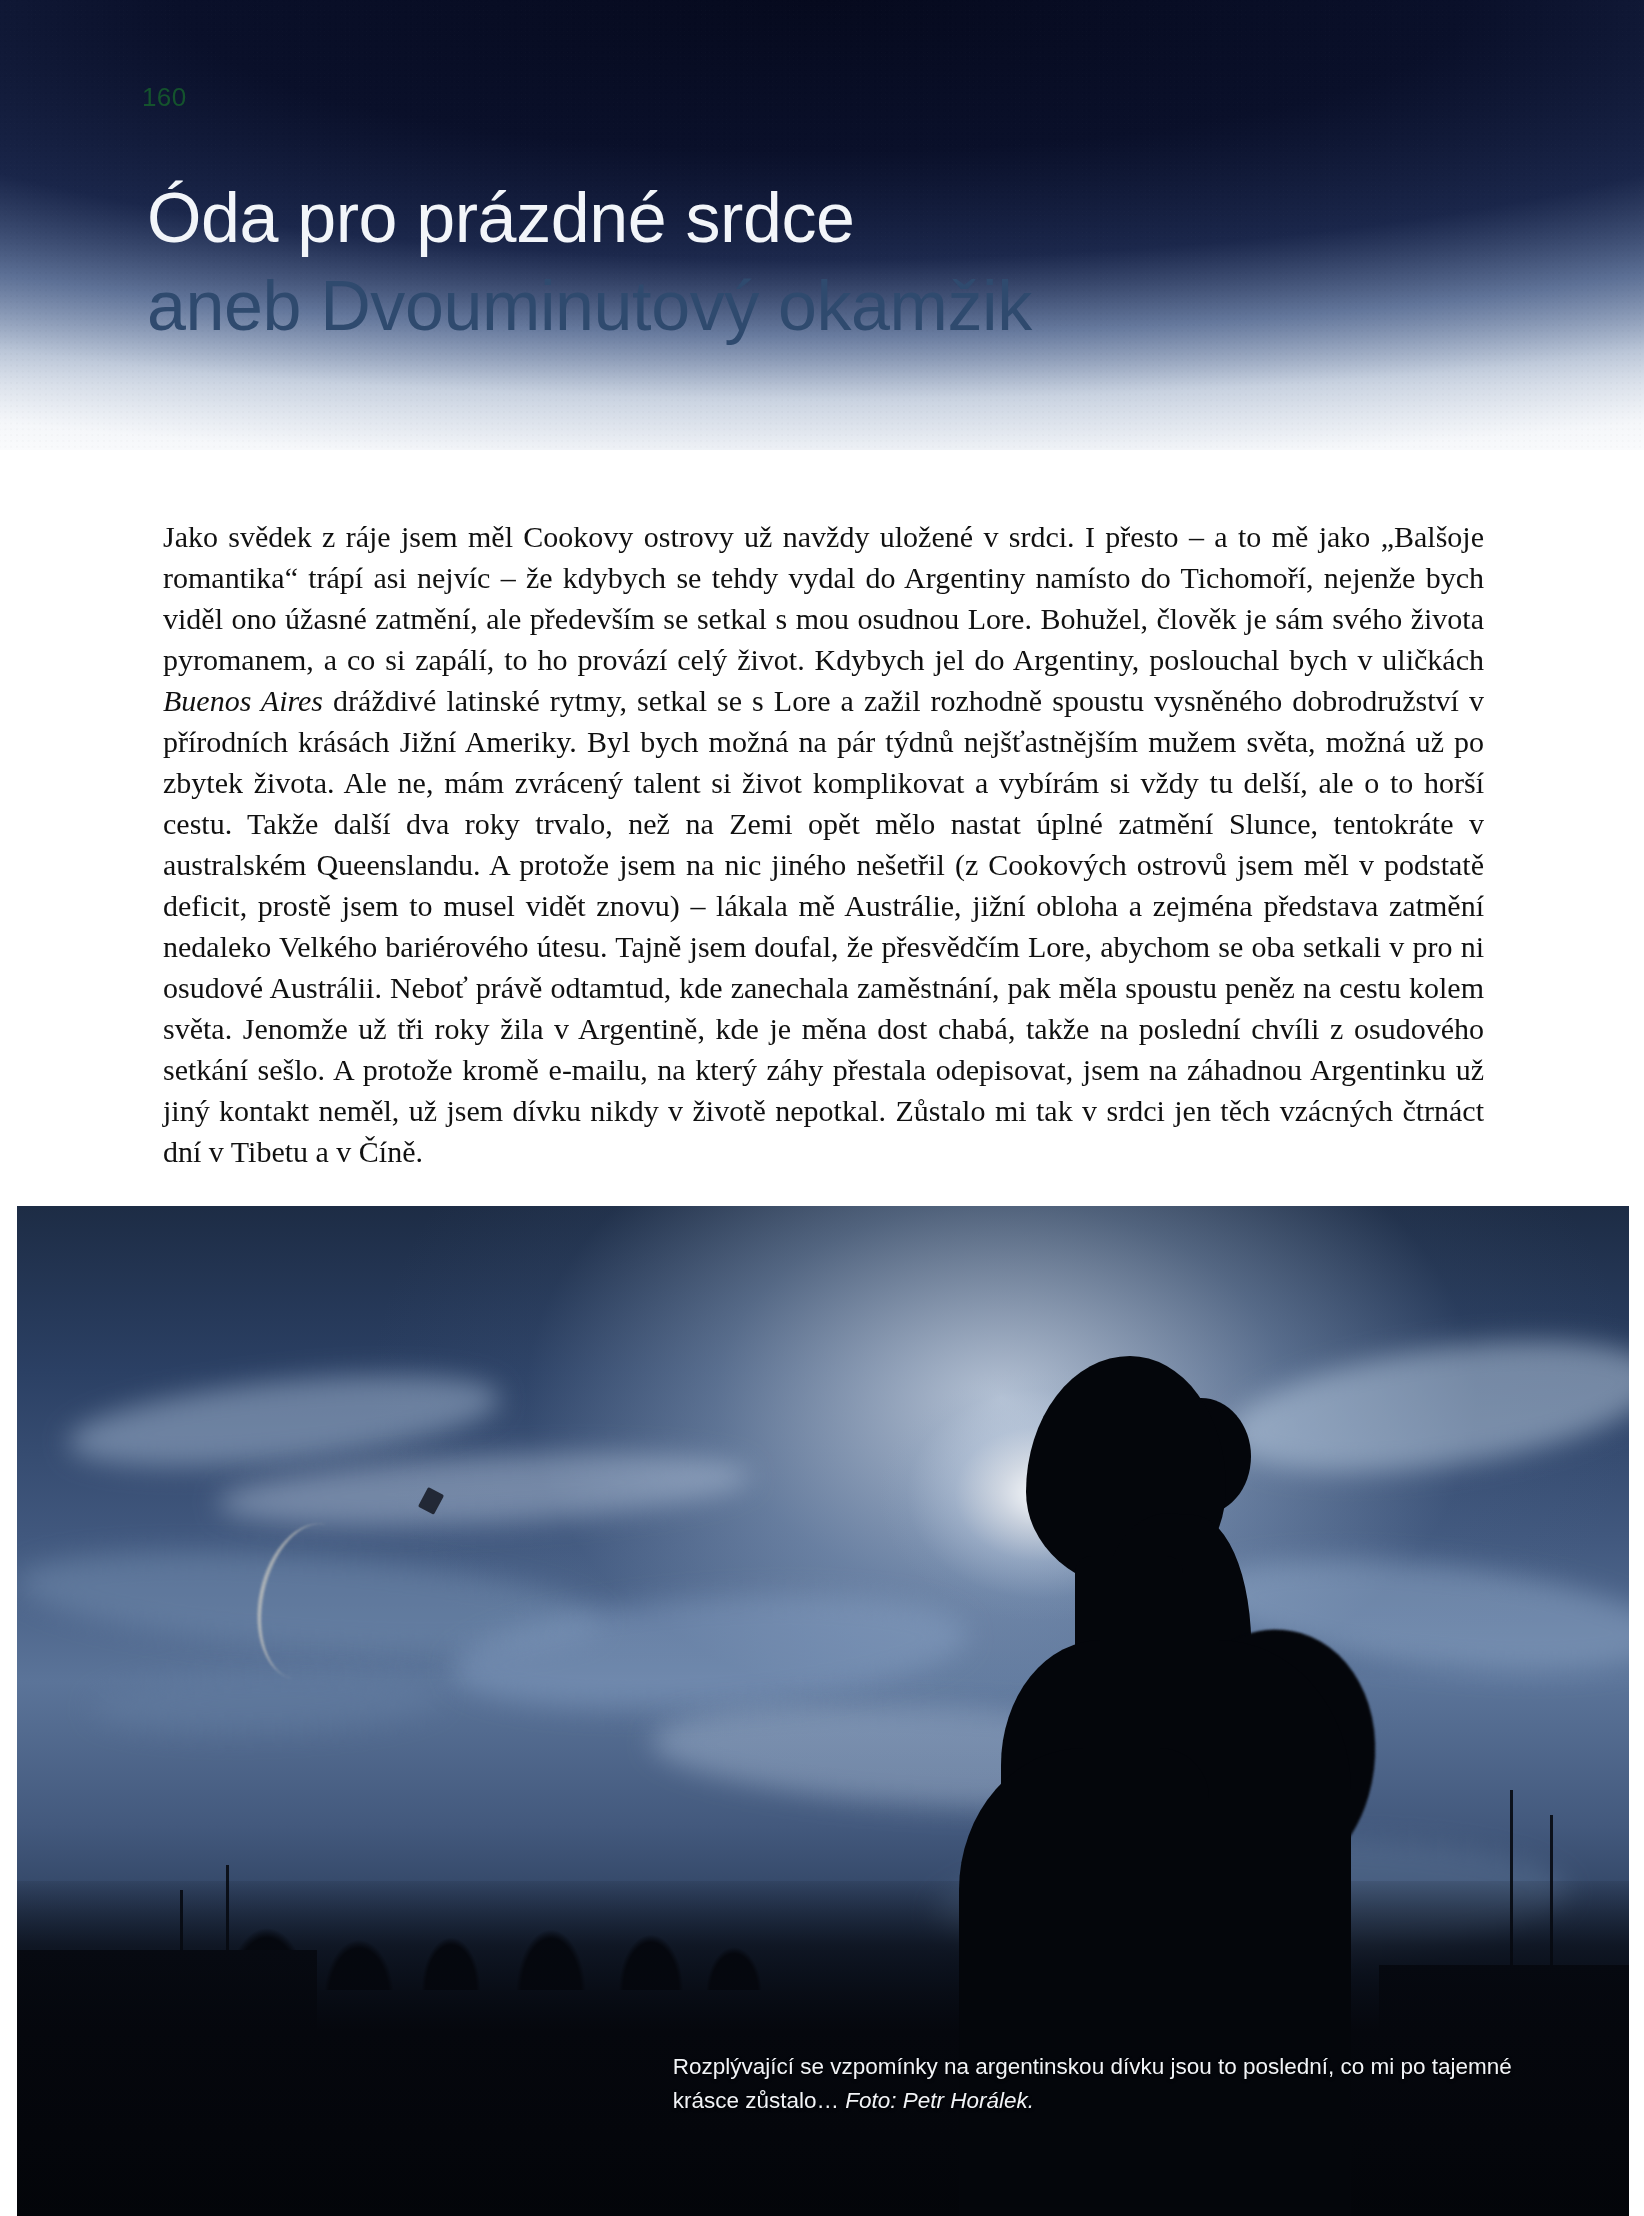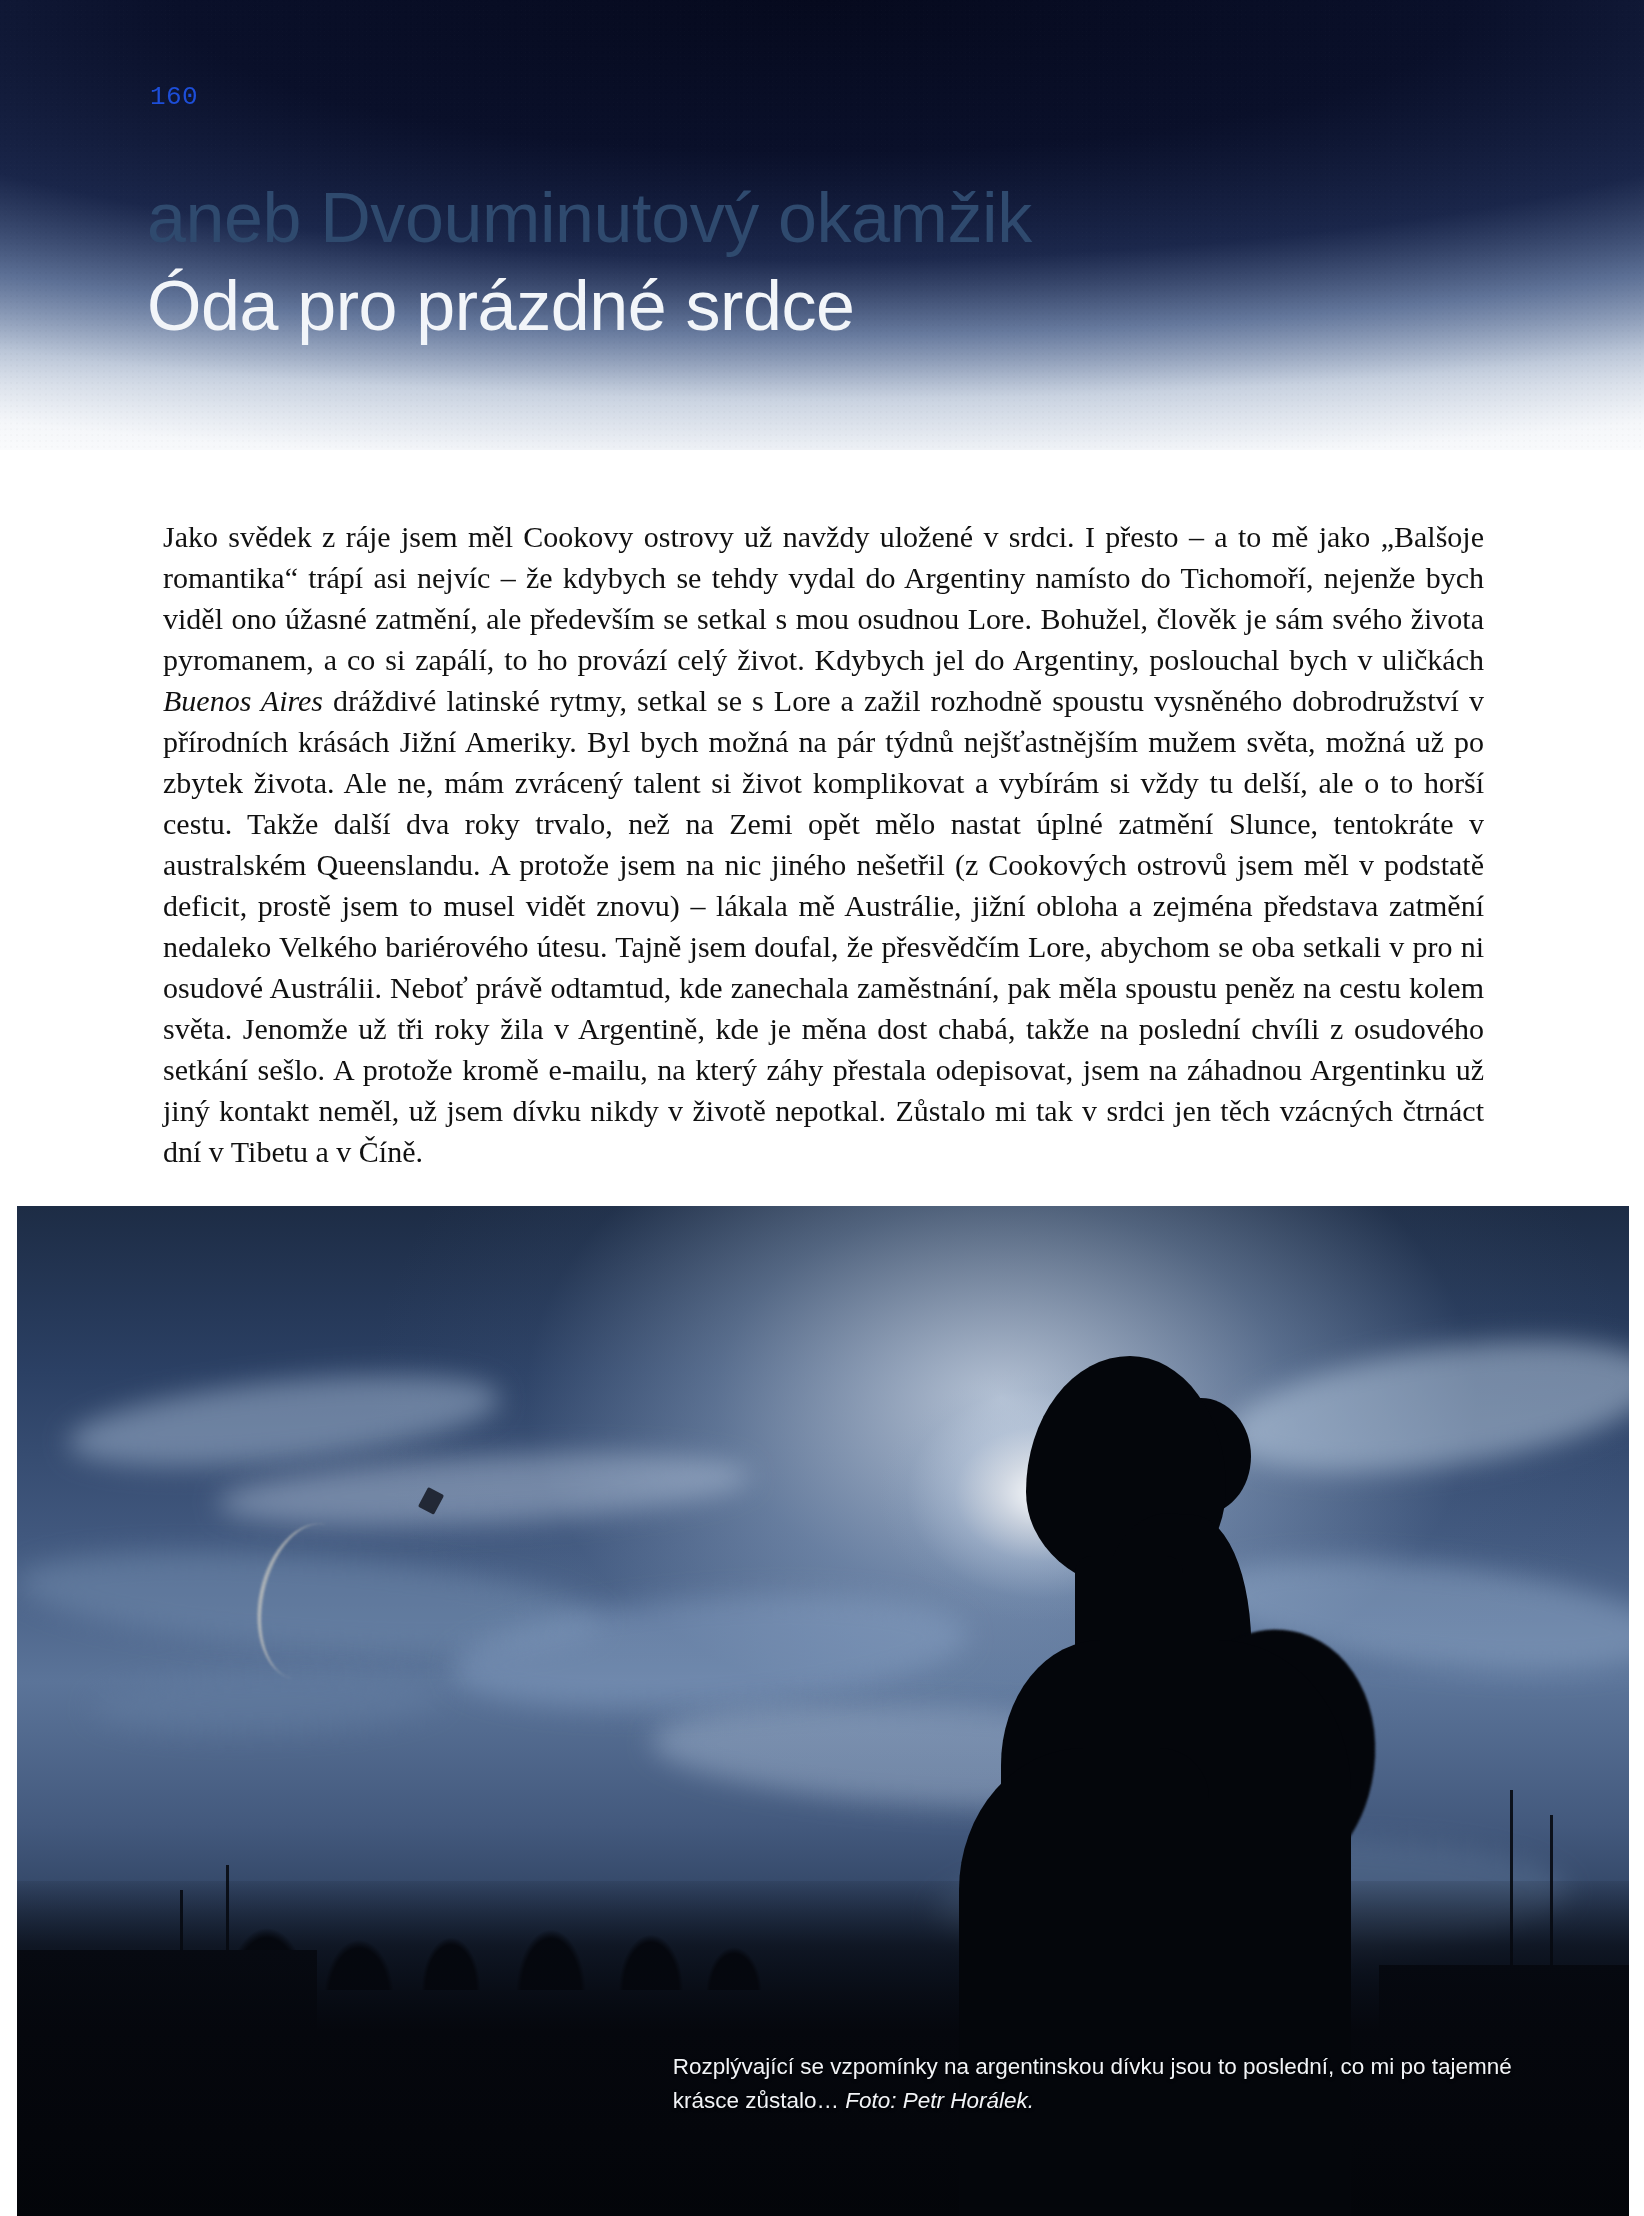--- a/index.html
+++ b/index.html
@@ -34,24 +34,24 @@
       radial-gradient(rgba(255,255,255,0.035) 0.8px, transparent 0.8px),
       radial-gradient(rgba(0,0,0,0.04) 0.8px, transparent 0.8px);
     background-size: 4.2px 4.2px, 5.8px 5.8px;
     background-position: 0 0, 2.5px 3.3px;
     opacity: 0.5;
     pointer-events: none;
   }
 
   .folio {
     position: absolute;
-    left: 150px;
+    left: 142px;
     top: 82px;
-    color: #1d4ed8;
-    font-family: Liberation Mono, monospace;
+    color: #14532d;
+    font-family: Liberation Sans, sans-serif;
     font-size: 26px;
     letter-spacing: 0.4px;
     z-index: 3;
   }
 
   .title-block {
     position: absolute;
     left: 147px;
     top: 175px;
     z-index: 3;
@@ -268,22 +268,22 @@
   .caption em { font-style: italic; }
 </style>
 </head>
 <body>
 
 <div class="page-header"></div>
 
 <div class="folio">160</div>
 
 <div class="title-block">
+  <div class="title-line title-line-1">Óda pro prázdné srdce</div>
   <div class="title-line title-line-2">aneb Dvouminutový okamžik</div>
-  <div class="title-line title-line-1">Óda pro prázdné srdce</div>
 </div>
 
 <div class="article">
   <p><span>Jako svědek z ráje jsem měl Cookovy ostrovy už navždy uložené v srdci. I přesto – a to mě jako „Balšoje romantika“ trápí asi nejvíc – že kdybych se tehdy vydal do Argentiny namísto do Tichomoří, nejenže bych viděl ono úžasné zatmění, ale především se setkal s mou osudnou Lore. Bohužel, člověk je sám svého života pyromanem, a co si zapálí, to ho provází celý život. Kdybych jel do Argentiny, poslouchal bych v uličkách </span><em>Buenos Aires</em><span> dráždivé latinské rytmy, setkal se s Lore a zažil rozhodně spoustu vysněného dobrodružství v přírodních krásách Jižní Ameriky. Byl bych možná na pár týdnů nejšťastnějším mužem světa, možná už po zbytek života. Ale ne, mám zvrácený talent si život komplikovat a vybírám si vždy tu delší, ale o to horší cestu. Takže další dva roky trvalo, než na Zemi opět mělo nastat úplné zatmění Slunce, tentokráte v australském Queenslandu. A protože jsem na nic jiného nešetřil (z Cookových ostrovů jsem měl v podstatě deficit, prostě jsem to musel vidět znovu) – lákala mě Austrálie, jižní obloha a zejména představa zatmění nedaleko Velkého bariérového útesu. Tajně jsem doufal, že přesvědčím Lore, abychom se oba setkali v pro ni osudové Austrálii. Neboť právě odtamtud, kde zanechala zaměstnání, pak měla spoustu peněz na cestu kolem světa. Jenomže už tři roky žila v Argentině, kde je měna dost chabá, takže na poslední chvíli z osudového setkání sešlo. A protože kromě e-mailu, na který záhy přestala odepisovat, jsem na záhadnou Argentinku už jiný kontakt neměl, už jsem dívku nikdy v životě nepotkal. Zůstalo mi tak v srdci jen těch vzácných čtrnáct dní v Tibetu a v Číně.</span></p>
 </div>
 
 <div class="photo-wrap">
   <div class="photo">
     <div class="cloud c1"></div>
     <div class="cloud c2"></div>

